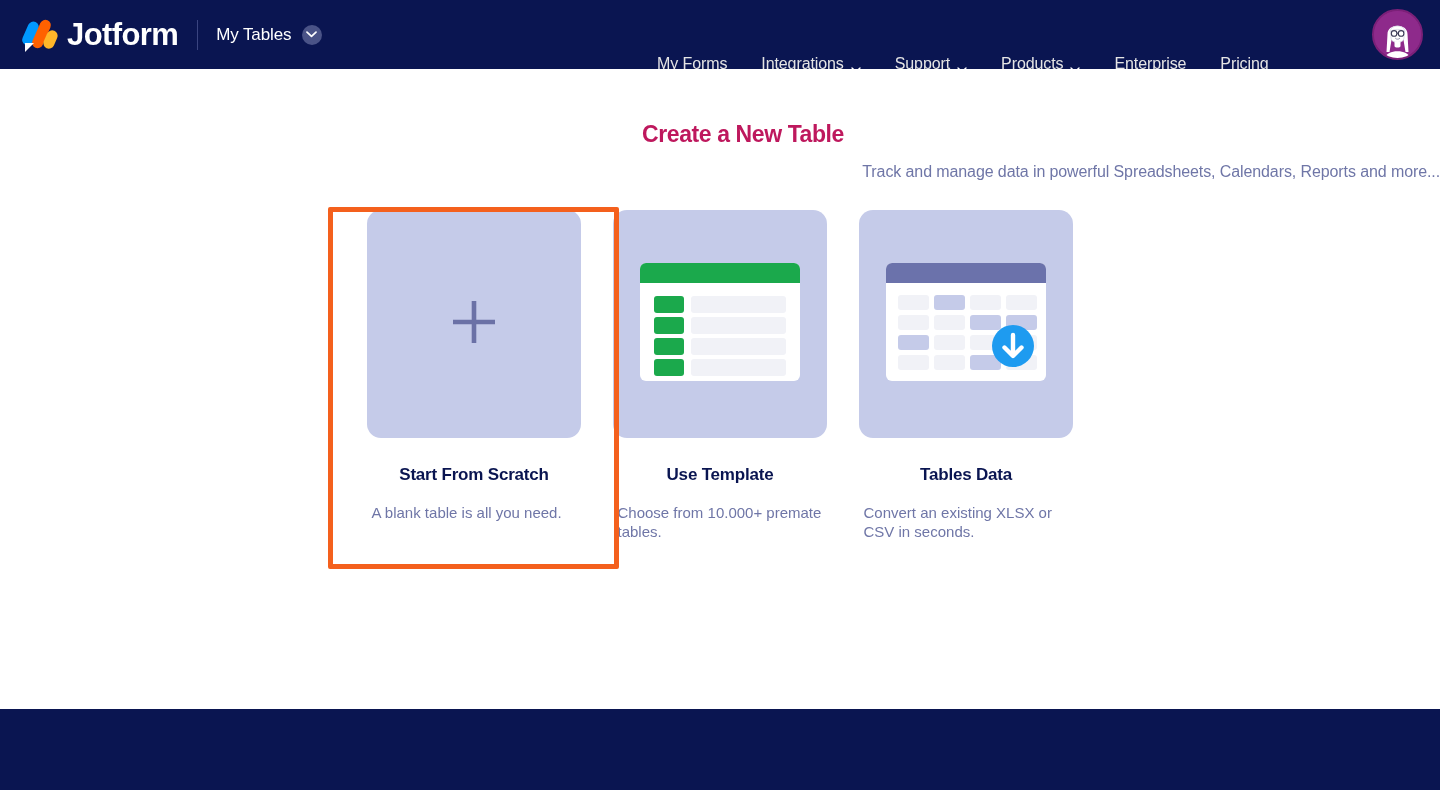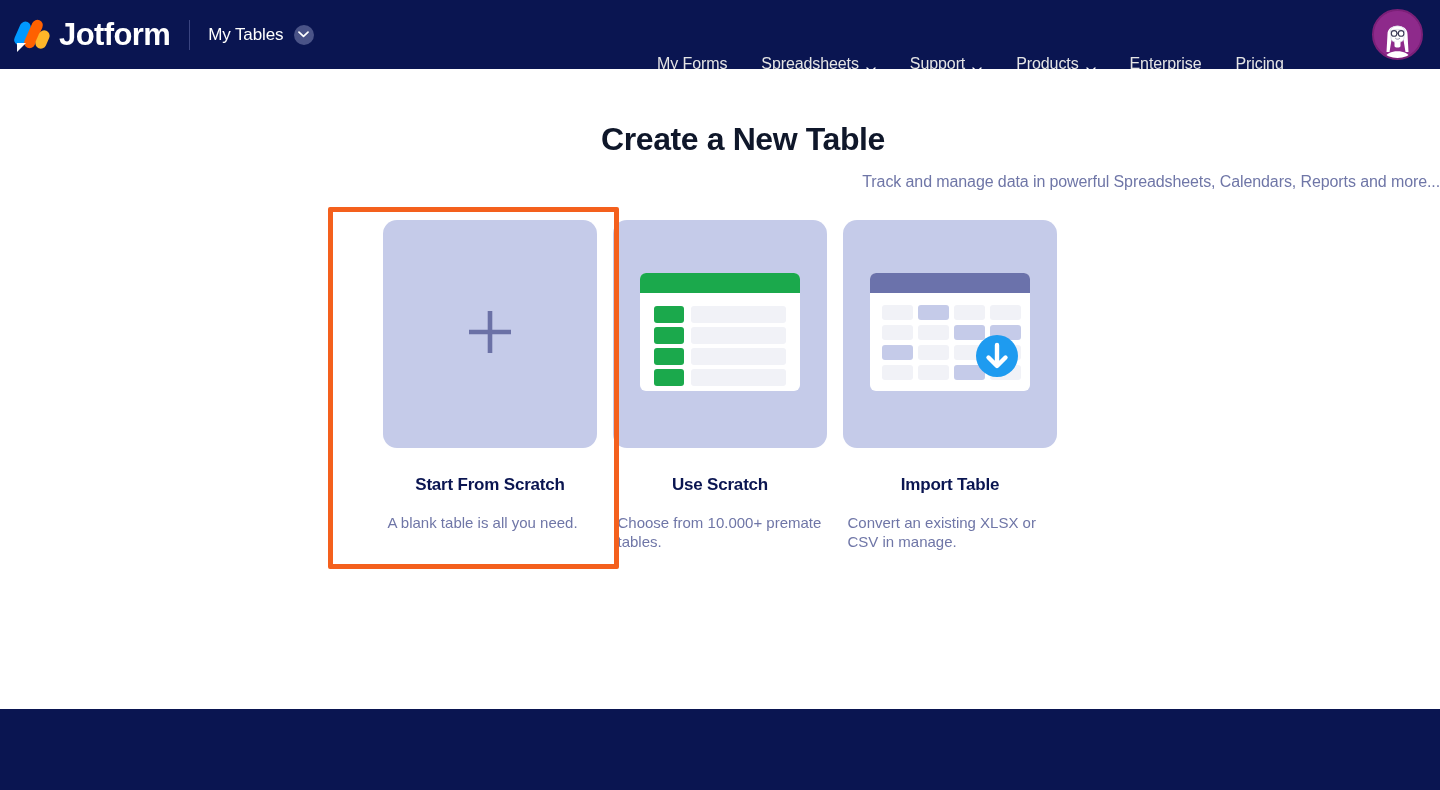--- a/index.html
+++ b/index.html
@@ -11,21 +11,21 @@
     overflow: hidden;
   }
 
   
   .header {
     position: absolute; top: 0; left: 0;
     width: 1440px; height: 69px;
     background: #0a1551;
     display: flex; align-items: center;
   }
-  .header-left { display: flex; align-items: center; padding-left: 16px; }
+  .header-left { display: flex; align-items: center; padding-left: 24px; }
 
   .logo-mark {
     position: relative;
     width: 34px; height: 34px;
     flex: 0 0 34px;
     margin-right: 9px;
   }
   .logo-bar {
     position: absolute;
     border-radius: 6px;
@@ -116,39 +116,39 @@
   
   .main {
     position: absolute;
     top: 69px; left: 0;
     width: 1440px; height: 640px;
     background: #ffffff;
   }
   .page-title {
     text-align: center;
     margin-top: 52px;
-    font-size: 32px;
+    font-size: 23px;
     font-weight: 700;
-    color: #0f172a;
+    color: #be185d;
     letter-spacing: -0.4px;
     padding-left: 46px;
   }
   .page-subtitle {
     text-align: right;
     margin-top: 15px;
     font-size: 16px;
     color: #6f76a7;
     font-weight: 400;
     letter-spacing: -0.1px;
   }
 
   .cards {
     display: flex;
     justify-content: center;
-    gap: 16px;
+    gap: 32px;
     margin-top: 29px;
   }
   .card {
     width: 214px;
     display: flex;
     flex-direction: column;
     align-items: center;
     cursor: pointer;
     position: relative;
   }
@@ -219,21 +219,21 @@
         <path d="M1 1.2L5.5 5.4L10 1.2" stroke="#ffffff" stroke-width="1.7" stroke-linecap="round" stroke-linejoin="round"></path>
       </svg>
     </div>
   </div>
 
   <nav class="nav">
     <div class="nav-item">
       <span>My Forms</span>
     </div>
     <div class="nav-item">
-      <span>Spreadsheets</span>
+      <span>Integrations</span>
       <span class="caret">
         <svg width="10" height="6" viewBox="0 0 10 6" fill="none">
             <path d="M1 1L5 4.6L9 1" stroke="#ffffff" stroke-width="1.4" stroke-linecap="round" stroke-linejoin="round"></path>
           </svg>
       </span>
     </div>
     <div class="nav-item">
       <span>Support</span>
       <span class="caret">
         <svg width="10" height="6" viewBox="0 0 10 6" fill="none">
@@ -318,21 +318,21 @@
             <rect x="51" y="33" width="95" height="17" rx="3" fill="#f1f2f7"></rect>
             <rect x="14" y="54" width="30" height="17" rx="3" fill="#1ba94c"></rect>
             <rect x="51" y="54" width="95" height="17" rx="3" fill="#f1f2f7"></rect>
             <rect x="14" y="75" width="30" height="17" rx="3" fill="#1ba94c"></rect>
             <rect x="51" y="75" width="95" height="17" rx="3" fill="#f1f2f7"></rect>
             <rect x="14" y="96" width="30" height="17" rx="3" fill="#1ba94c"></rect>
             <rect x="51" y="96" width="95" height="17" rx="3" fill="#f1f2f7"></rect>
           </svg>
         </span>
       </div>
-      <div class="card-title">Use Scratch</div>
+      <div class="card-title">Use Template</div>
       <div class="card-desc">Choose from 10.000+ premate tables.</div>
     </div>
 
     <div class="card">
       <div class="card-art">
         <span>
           <svg width="160" height="118" viewBox="0 0 160 118">
             <rect x="0" y="0" width="160" height="118" rx="6" fill="#ffffff"></rect>
             <path d="M0 6a6 6 0 0 1 6-6h148a6 6 0 0 1 6 6v14H0Z" fill="#6b72ab"></path>
 
@@ -354,22 +354,22 @@
             <rect x="12" y="92" width="31" height="15" rx="3" fill="#f1f2f7"></rect>
             <rect x="48" y="92" width="31" height="15" rx="3" fill="#f1f2f7"></rect>
             <rect x="84" y="92" width="31" height="15" rx="3" fill="#c5cbe9"></rect>
             <rect x="120" y="92" width="31" height="15" rx="3" fill="#f1f2f7"></rect>
 
             <circle cx="127" cy="83" r="21" fill="#1e9bf0"></circle>
             <path d="M127 72V92M118.5 84.5L127 93L135.5 84.5" stroke="#ffffff" stroke-width="4.4" stroke-linecap="round" stroke-linejoin="round" fill="none"></path>
           </svg>
         </span>
       </div>
-      <div class="card-title">Import Table</div>
-      <div class="card-desc">Convert an existing XLSX or CSV in manage.</div>
+      <div class="card-title">Tables Data</div>
+      <div class="card-desc">Convert an existing XLSX or CSV in seconds.</div>
     </div>
 
   </div>
 </div>
 
 <div class="highlight-box"></div>
 
 <div class="footer"></div>
 
 </body></html>

